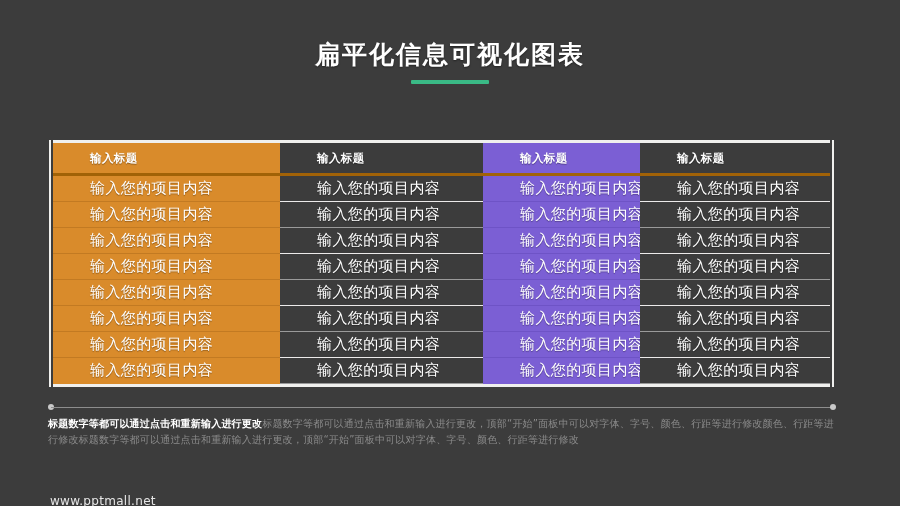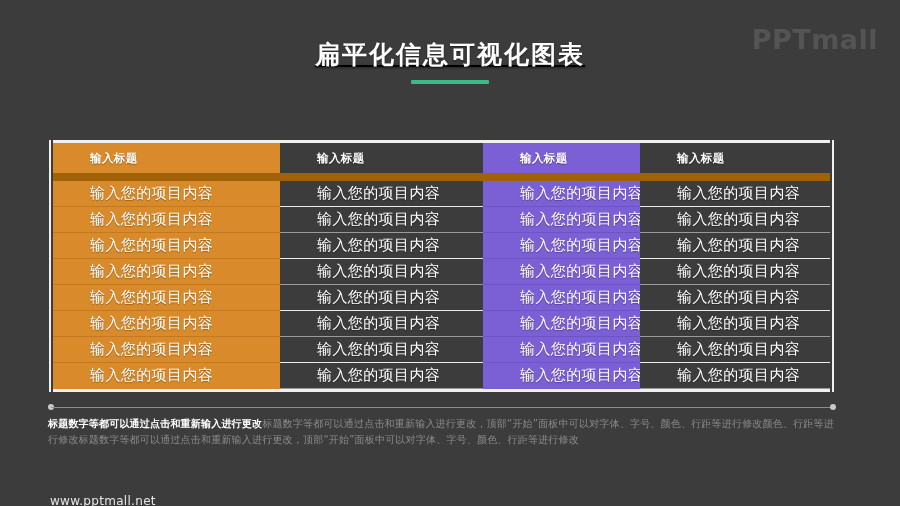--- a/index.html
+++ b/index.html
@@ -31,21 +31,20 @@
     user-select: none;
   }
 
   
   #title-block {
     position: absolute;
     left: 0;
     top: 40px;
     width: 900px;
     text-align: center;
-    text-decoration: underline;
   }
   #page-title {
     font-size: 25px;
     font-weight: bold;
     color: #ffffff;
     letter-spacing: 2px;
     line-height: 1.2;
     text-shadow: 0 1px 2px rgba(0,0,0,0.45);
   }
   #title-underline {
@@ -104,21 +103,21 @@
   td.col-orange { background: #d98b2b; }
   td.col-dark   { background: #3c3c3c; }
   td.col-purple { background: #7b5fd4; }
 
   
   tr.header-row td.col-orange { background: #d98b2b; }
   tr.header-row td.col-purple { background: #7b5fd4; }
   tr.header-row td.col-dark   { background: #3c3c3c; }
 
   
-  tr.header-row td { border-bottom: 8px solid #a16207; }
+  tr.header-row td { border-bottom: 3px solid #a16207; }
 
   
   tr.body-row td.col-dark   { border-bottom: 1px solid #eceaea; }
   tr.body-row td.col-orange { border-bottom: 1px solid #c27a22; }
   tr.body-row td.col-purple { border-bottom: 1px solid #6e53c6; }
   tr.body-row.alt td.col-dark { border-bottom: 1px solid #9a9a9a; }
 
   tr.body-row.last td { border-bottom: none; }
 
   #table-bottom-rule {
@@ -192,21 +191,20 @@
     color: #e6e6e6;
     letter-spacing: 0.3px;
     margin-top: 21px;
   }
 </style>
 </head>
 <body>
 
 <div id="slide">
 
-  <div id="logo">PPTmall</div>
 
   <div id="title-block">
     <div id="page-title">扁平化信息可视化图表</div>
     <div id="title-underline"></div>
   </div>
 
   <div id="table-wrap">
     <div id="table-top-rule"></div>
     <table class="table">
       <colgroup>

